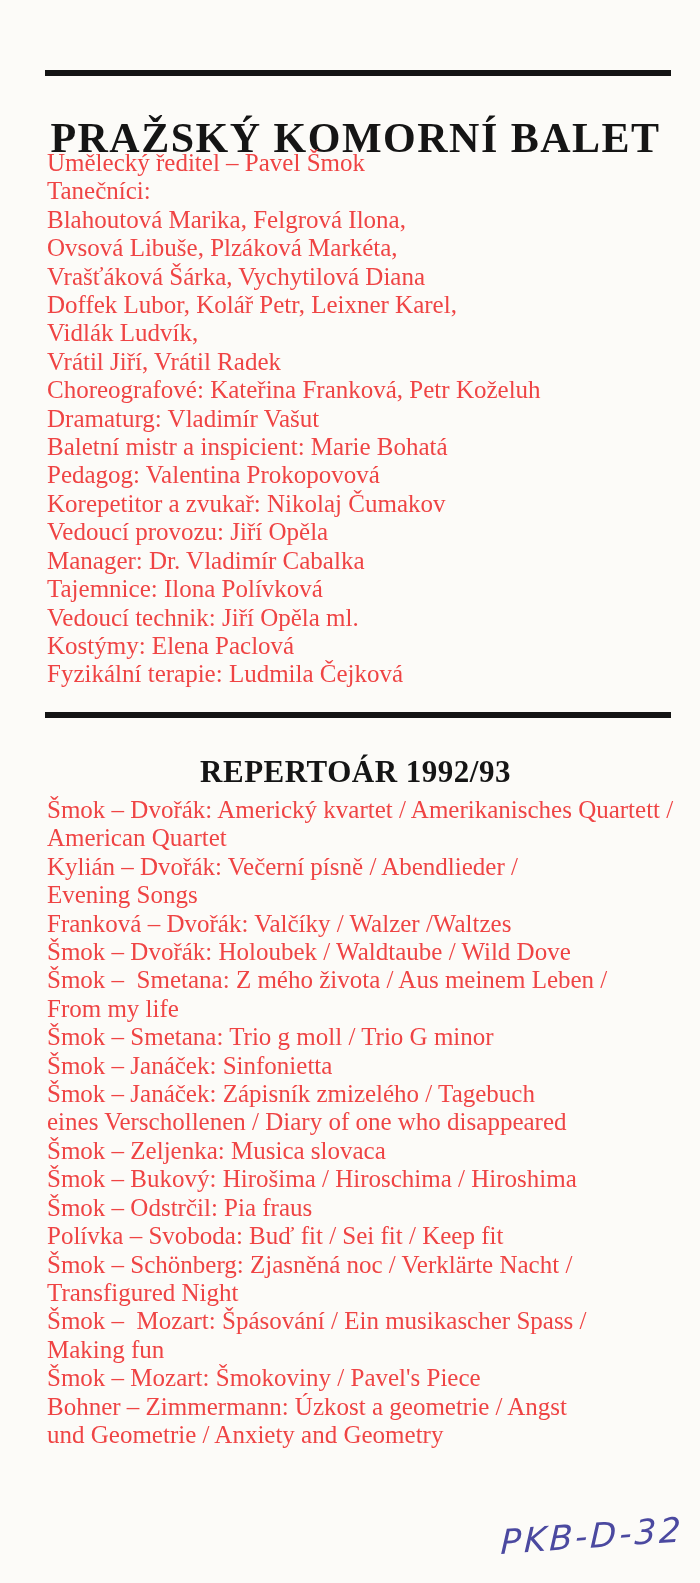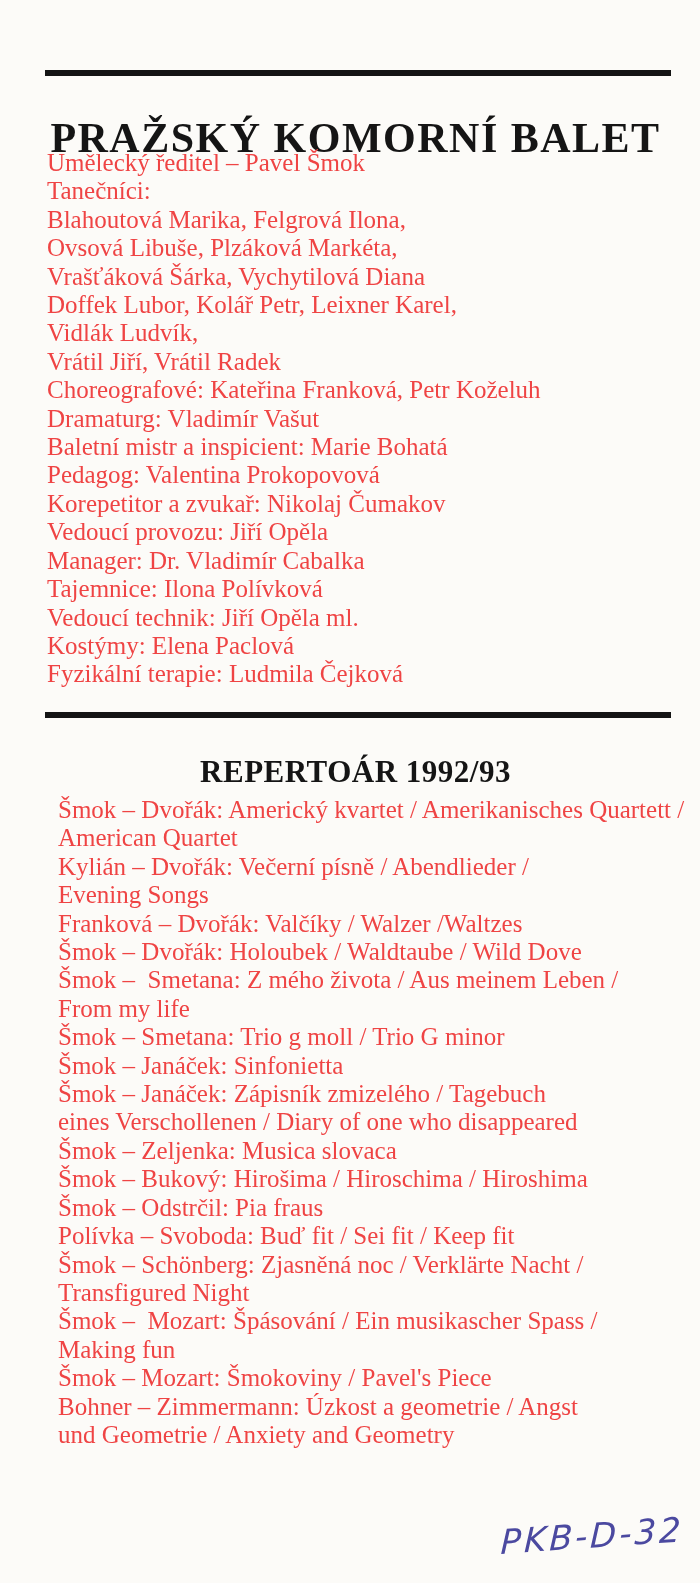--- a/index.html
+++ b/index.html
@@ -42,21 +42,21 @@
   .text-block {
     position: absolute;
     left: 47px;
     right: 10px;
     font-size: 25px;
     line-height: 28.4px;
     white-space: pre;
     color: #ef4444;
   }
   .ensemble-block { top: 149px; }
-  .repertoire-block { top: 796px; margin-left: 11px; }
+  .repertoire-block { top: 796px; }
   .section-heading {
     position: absolute;
     top: 728px;
     left: 0;
     right: 0;
     text-align: center;
     font-size: 31px;
     font-weight: bold;
     letter-spacing: 0.5px;
     white-space: pre;

